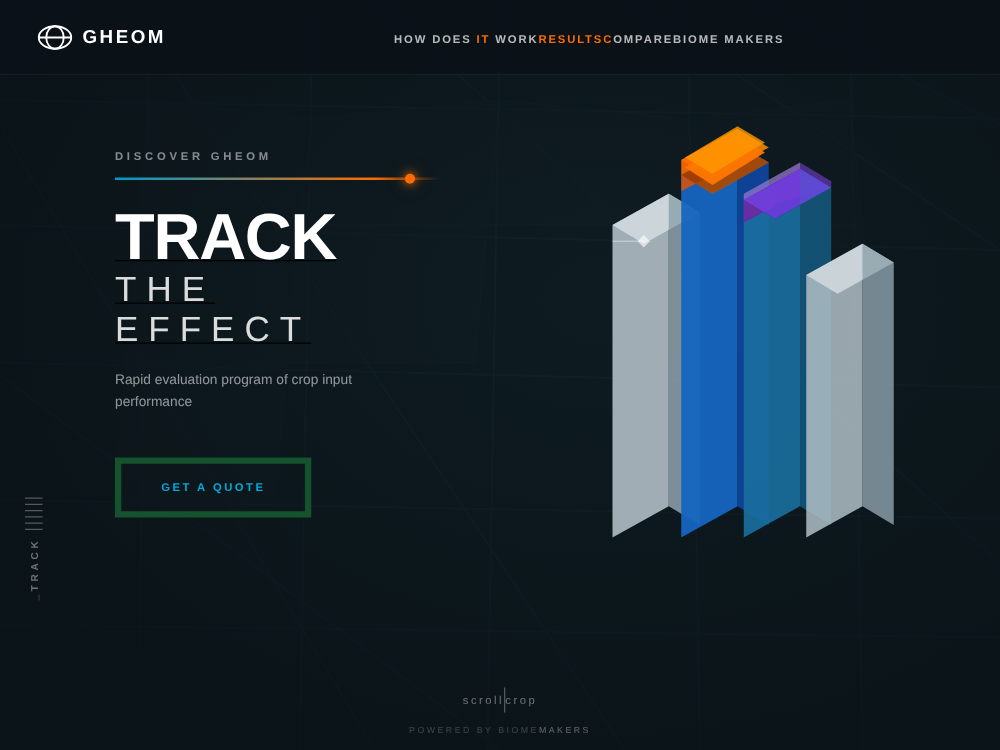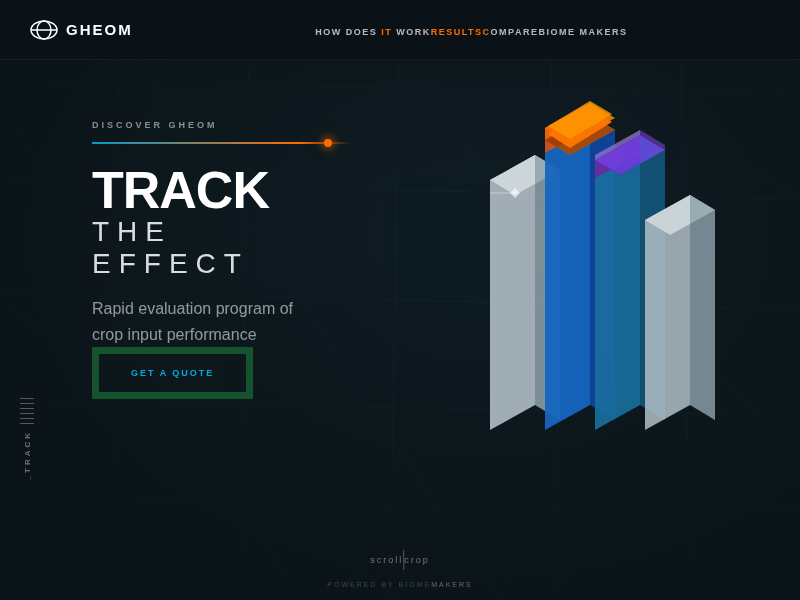--- a/index.html
+++ b/index.html
@@ -125,49 +125,51 @@
       transform: translateY(-50%);
       width: 8px;
       height: 8px;
       background: #ff6b00;
       border-radius: 50%;
       box-shadow: 0 0 8px #ff6b00, 0 0 16px rgba(255,107,0,0.4);
     }
 
     .hero-title {
       margin-bottom: 16px;
+      text-decoration: underline;
     }
 
     .hero-title .track {
       font-size: 52px;
       font-weight: 900;
       color: #ffffff;
       letter-spacing: -1px;
       line-height: 1;
     }
 
     .hero-title .effect {
       font-size: 28px;
       font-weight: 300;
       color: rgba(255,255,255,0.85);
       letter-spacing: 8px;
       text-transform: uppercase;
     }
 
     .hero-subtitle {
       color: rgba(255,255,255,0.55);
-      font-size: 16px;
+      font-size: 11px;
       line-height: 1.6;
+      margin-bottom: 35px;
       max-width: 220px;
     }
 
     .cta-button {
       display: inline-block;
       padding: 14px 32px;
-      border: 7px solid #14532d;
+      border: 5px solid #14532d;
       color: #00aadd;
       font-size: 9px;
       font-weight: 700;
       letter-spacing: 2px;
       text-transform: uppercase;
       text-decoration: none;
       background: transparent;
       cursor: pointer;
       transition: all 0.2s;
     }

